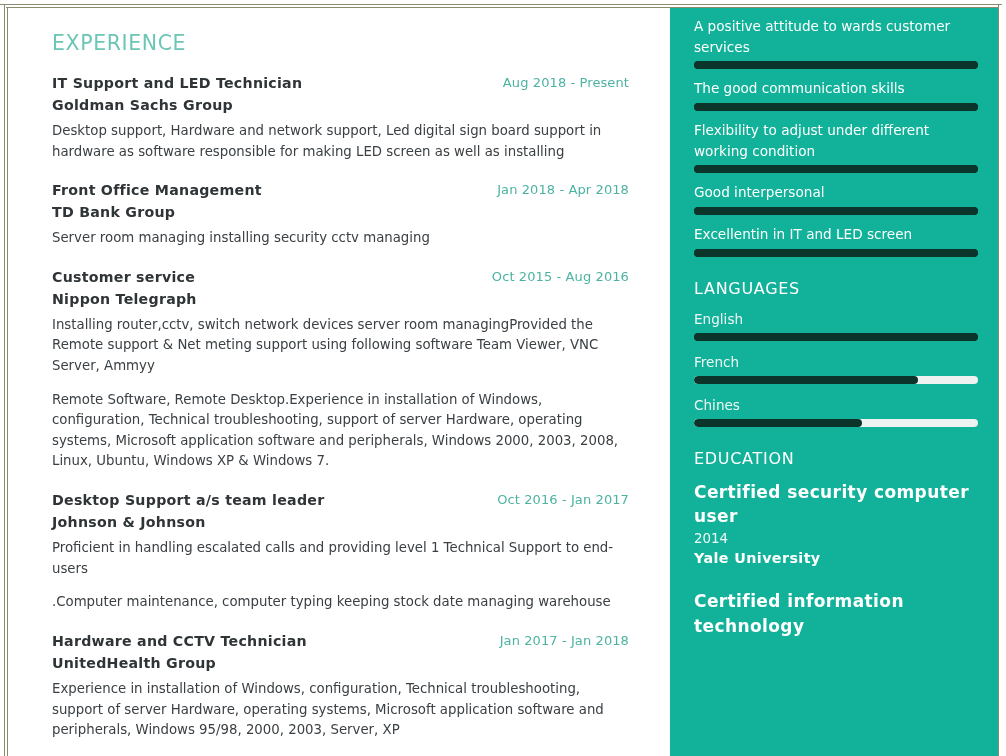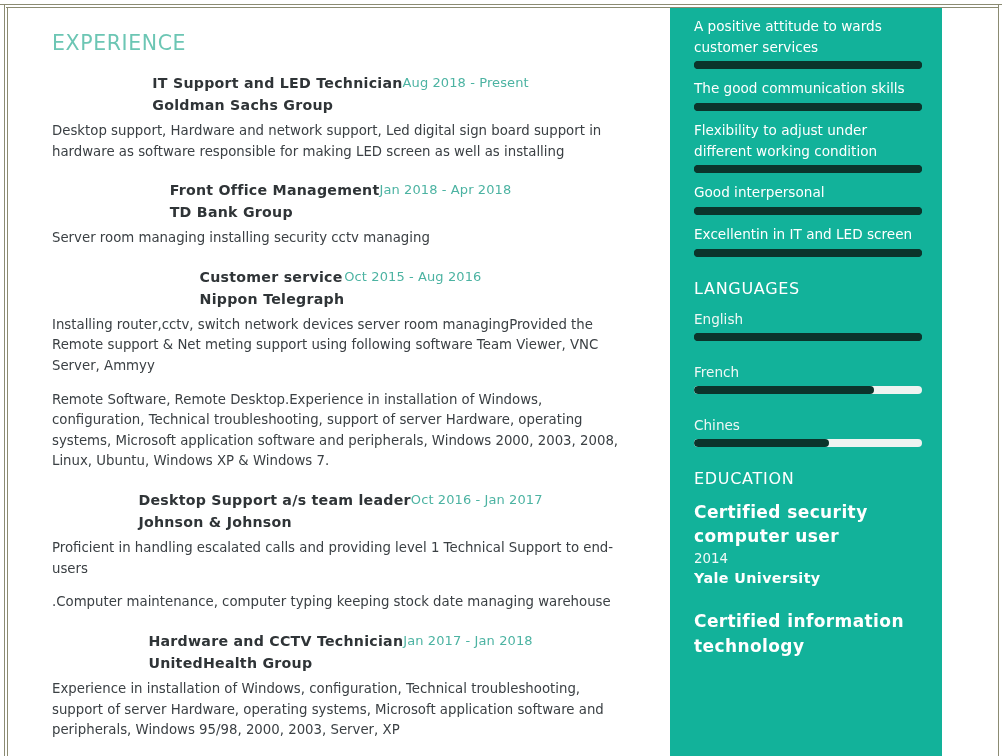--- a/index.html
+++ b/index.html
@@ -32,40 +32,40 @@
     background:#ffffff;
     display:flex;
   }
   #left-col {
     width:639px;
     height:748px;
     padding:23px 18px 16px 44px;
     overflow:hidden;
   }
   #right-col {
-    width:272px;
+    width:328px;
     height:748px;
     background:#12b29a;
     padding:8px 20px 0 24px;
     overflow:hidden;
   }
   #right-gap { width:23px; height:748px; background:#ffffff; }
 
   
   .section-title {
     font-size:20.5px;
     letter-spacing:0.6px;
     color:#6cc6b4;
     font-weight:400;
     margin-bottom:17px;
   }
   .job { margin-bottom:17px; }
   .job-head {
     display:flex;
-    justify-content:center;
+    justify-content:space-between;
     align-items:flex-start;
   }
   .job-title {
     font-size:14.2px;
     font-weight:700;
     color:#2f3437;
     letter-spacing:0.25px;
     line-height:1.55;
   }
   .job-company {
@@ -115,21 +115,21 @@
     border-radius:5px;
   }
 
   .side-title {
     font-size:16px;
     color:#ffffff;
     font-weight:400;
     letter-spacing:0.7px;
     margin:22px 0 12px 0;
   }
-  .lang-block { margin-bottom:22px; }
+  .lang-block { margin-bottom:12px; }
   .lang-label {
     font-size:13.6px;
     color:#eef7f5;
     margin-bottom:4px;
     line-height:1.4;
   }
 
   .edu-item { margin-bottom:20px; }
   .edu-degree {
     font-size:17px;

